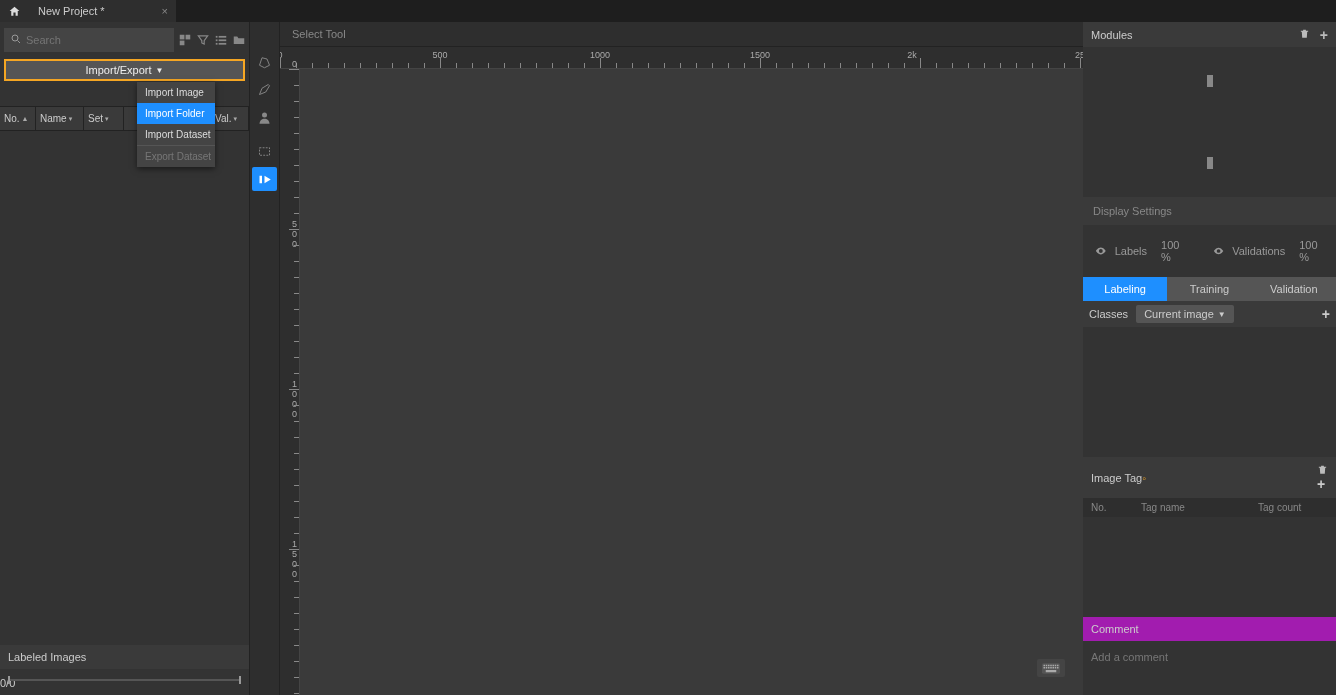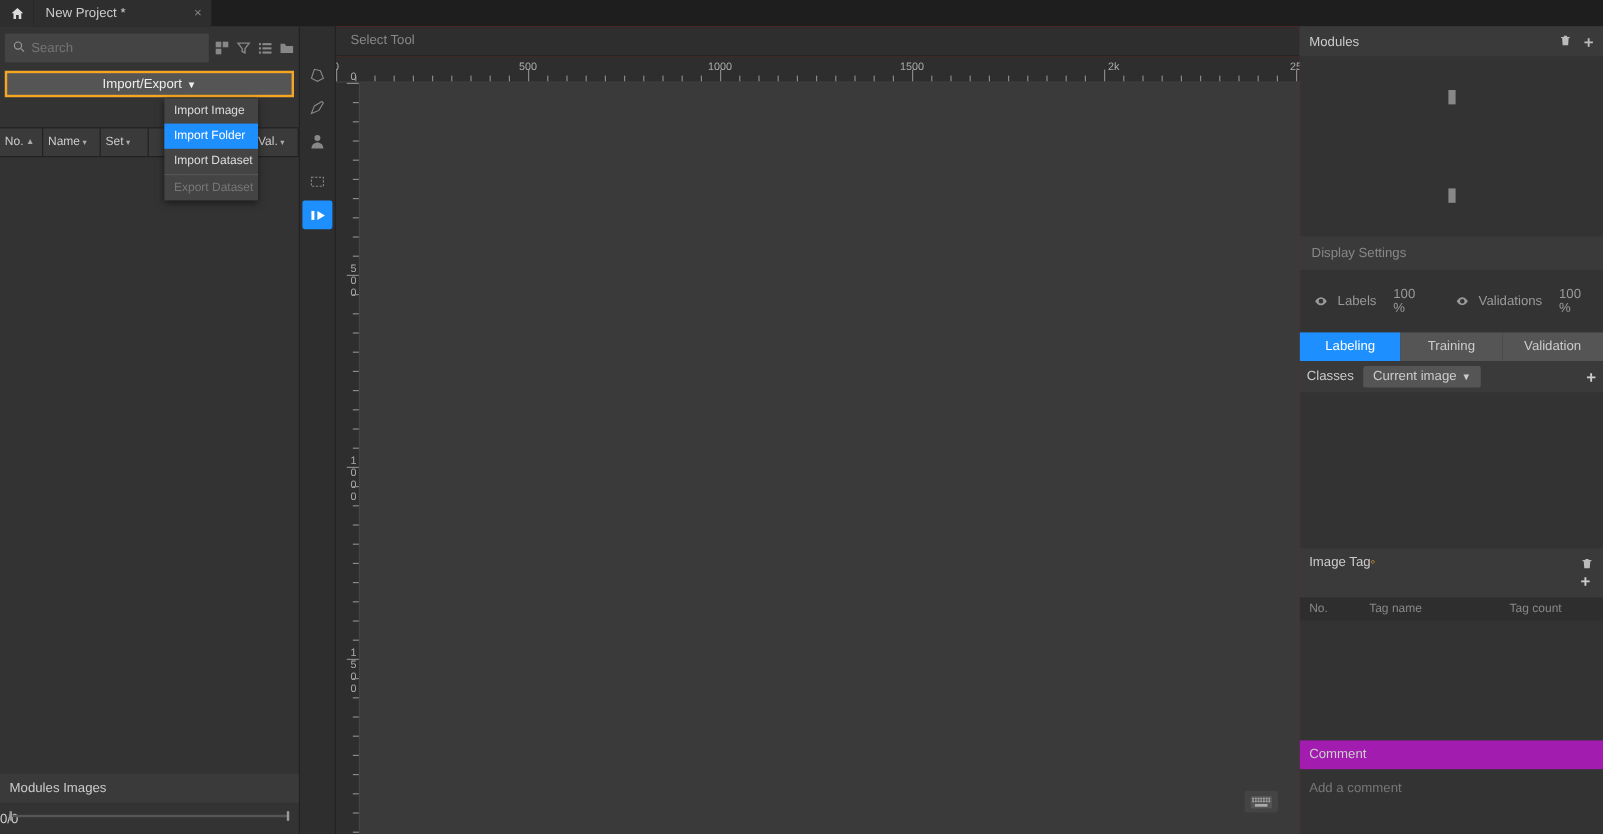--- a/index.html
+++ b/index.html
@@ -69,21 +69,21 @@
 .connector{position:absolute; width:6px; height:12px; background:#888; left:50%; transform:translateX(-50%);}
 .display-settings { background:#3a3a3a; padding:8px 10px; color:#888;}
 .ds-row{display:flex; align-items:center; padding:14px 12px; gap:26px;}
 .ds-item{display:flex; align-items:center; gap:8px; color:#999;}
 .tabs3{display:flex;}
 .tabs3 > div{flex:1; text-align:center; padding:6px 0; background:#555;}
 .tabs3 > div.active{background:#1e8fff; color:#fff;}
 .class-row{display:flex; align-items:center; background:#3a3a3a; padding:4px 6px; gap:8px;text-align:center;}
 .class-row .chip{background:#555; padding:3px 8px; border-radius:2px; display:flex; align-items:center; gap:4px;}
 .class-body{height:130px;}
-.imgtag-head{background:#3a3a3a; padding:6px 8px; display:flex; justify-content:space-between; }
+.imgtag-head{background:#3a3a3a; padding:6px 8px; display:flex; justify-content:space-between; align-items:center;}
 .imgtag-cols{display:flex; background:#2e2e2e; padding:4px 8px; color:#888; font-size:10px;}
 .imgtag-cols > div:nth-child(1){width:50px;} .imgtag-cols > div:nth-child(2){flex:1;} .imgtag-cols > div:nth-child(3){width:70px;}
 .imgtag-body{height:100px;}
 .comment-head{background:#a21caf; padding:6px 8px;}
 .comment-body{padding:10px 8px; color:#777;}
 
 svg{display:block;}
 .plus{font-size:14px; font-weight:bold;}
 .trash-icon{width:11px; height:13px;}
 </style>
@@ -170,21 +170,21 @@
           <span class="sort-tri">▾</span>
         </div>
       <div class="th-gap"></div>
       <div class="th-val">
           <span>Val.</span>
           <span class="sort-tri">▾</span>
         </div>
     </div>
     <div class="left-body"></div>
     <div class="left-foot">
-      <div class="lf-title">Modules Images</div>
+      <div class="lf-title">Labeled Images</div>
       <div class="prog-row">
         <div class="prog-bar"></div>
       </div>
       <div style="text-align:left; margin-top:-14px; padding-bottom:6px;">0/0</div>
     </div>
   </div>
 
   <div class="toolstrip">
     <div class="ts-head"></div>
     <div class="tool">
@@ -217,21 +217,21 @@
       </div>
   </div>
 
   <div class="center">
     <div class="select-bar">Select Tool</div>
     <div class="ruler-h" id="rulerH">
         <div class="lbl" style="left: 0px;">0</div>
         <div class="lbl" style="left: 160px;">500</div>
         <div class="lbl" style="left: 320px;">1000</div>
         <div class="lbl" style="left: 480px;">1500</div>
-        <div class="lbl" style="left: 648px;">2k</div>
+        <div class="lbl" style="left: 632px;">2k</div>
         <div class="lbl" style="left: 800px;">25</div>
         <div class="tick major" style="left: 0px;"></div>
         <div class="tick" style="left: 16px;"></div>
         <div class="tick" style="left: 32px;"></div>
         <div class="tick" style="left: 48px;"></div>
         <div class="tick" style="left: 64px;"></div>
         <div class="tick" style="left: 80px;"></div>
         <div class="tick" style="left: 96px;"></div>
         <div class="tick" style="left: 112px;"></div>
         <div class="tick" style="left: 128px;"></div>

